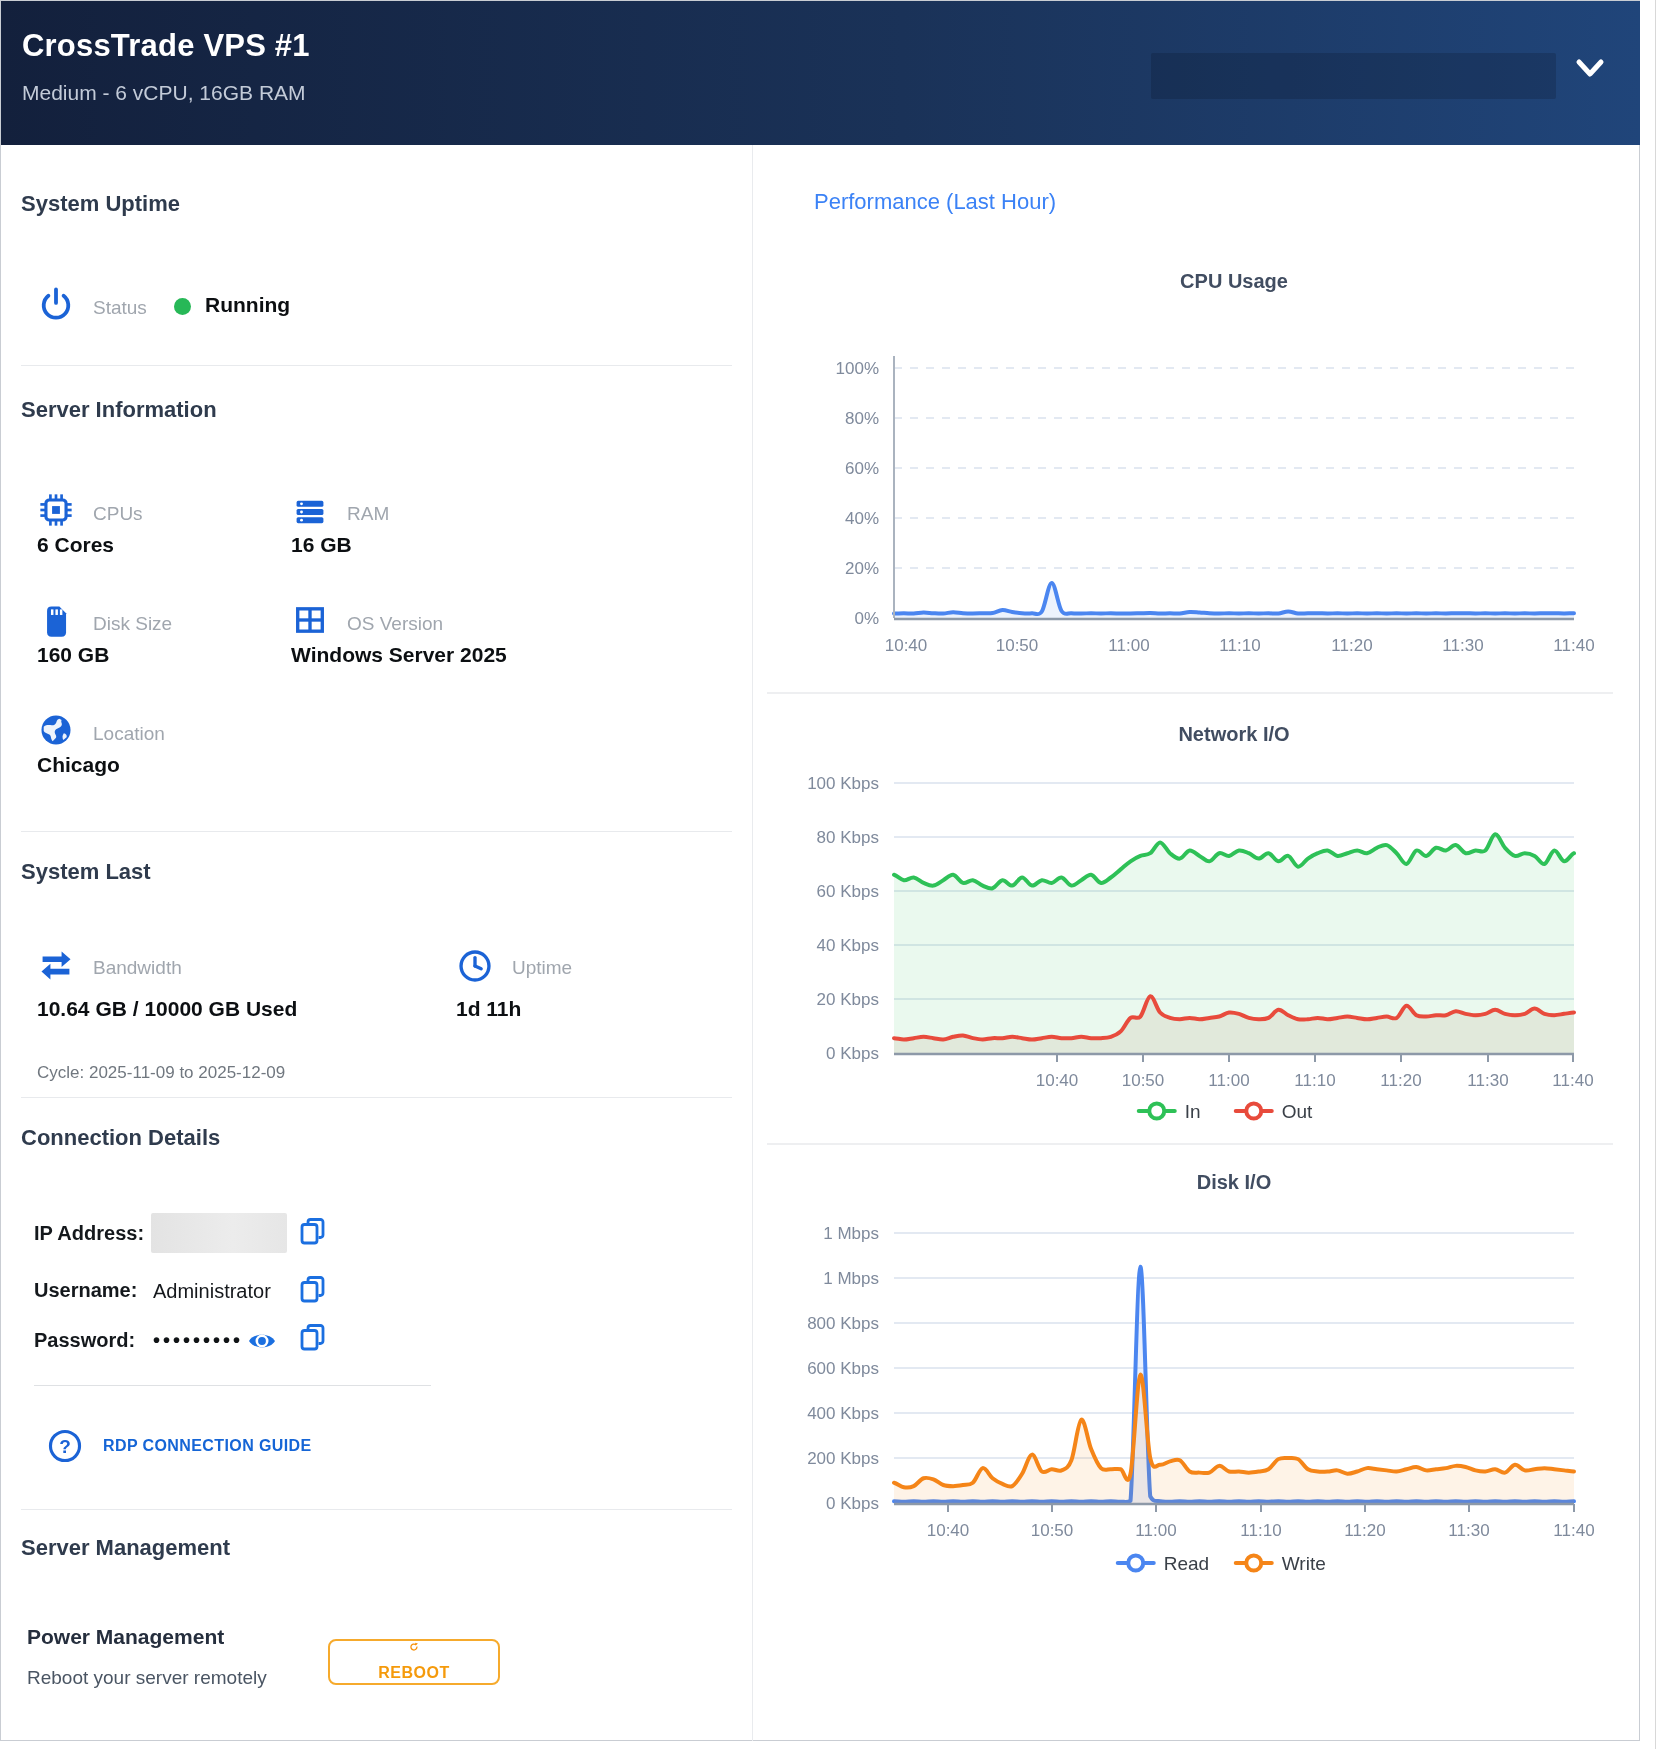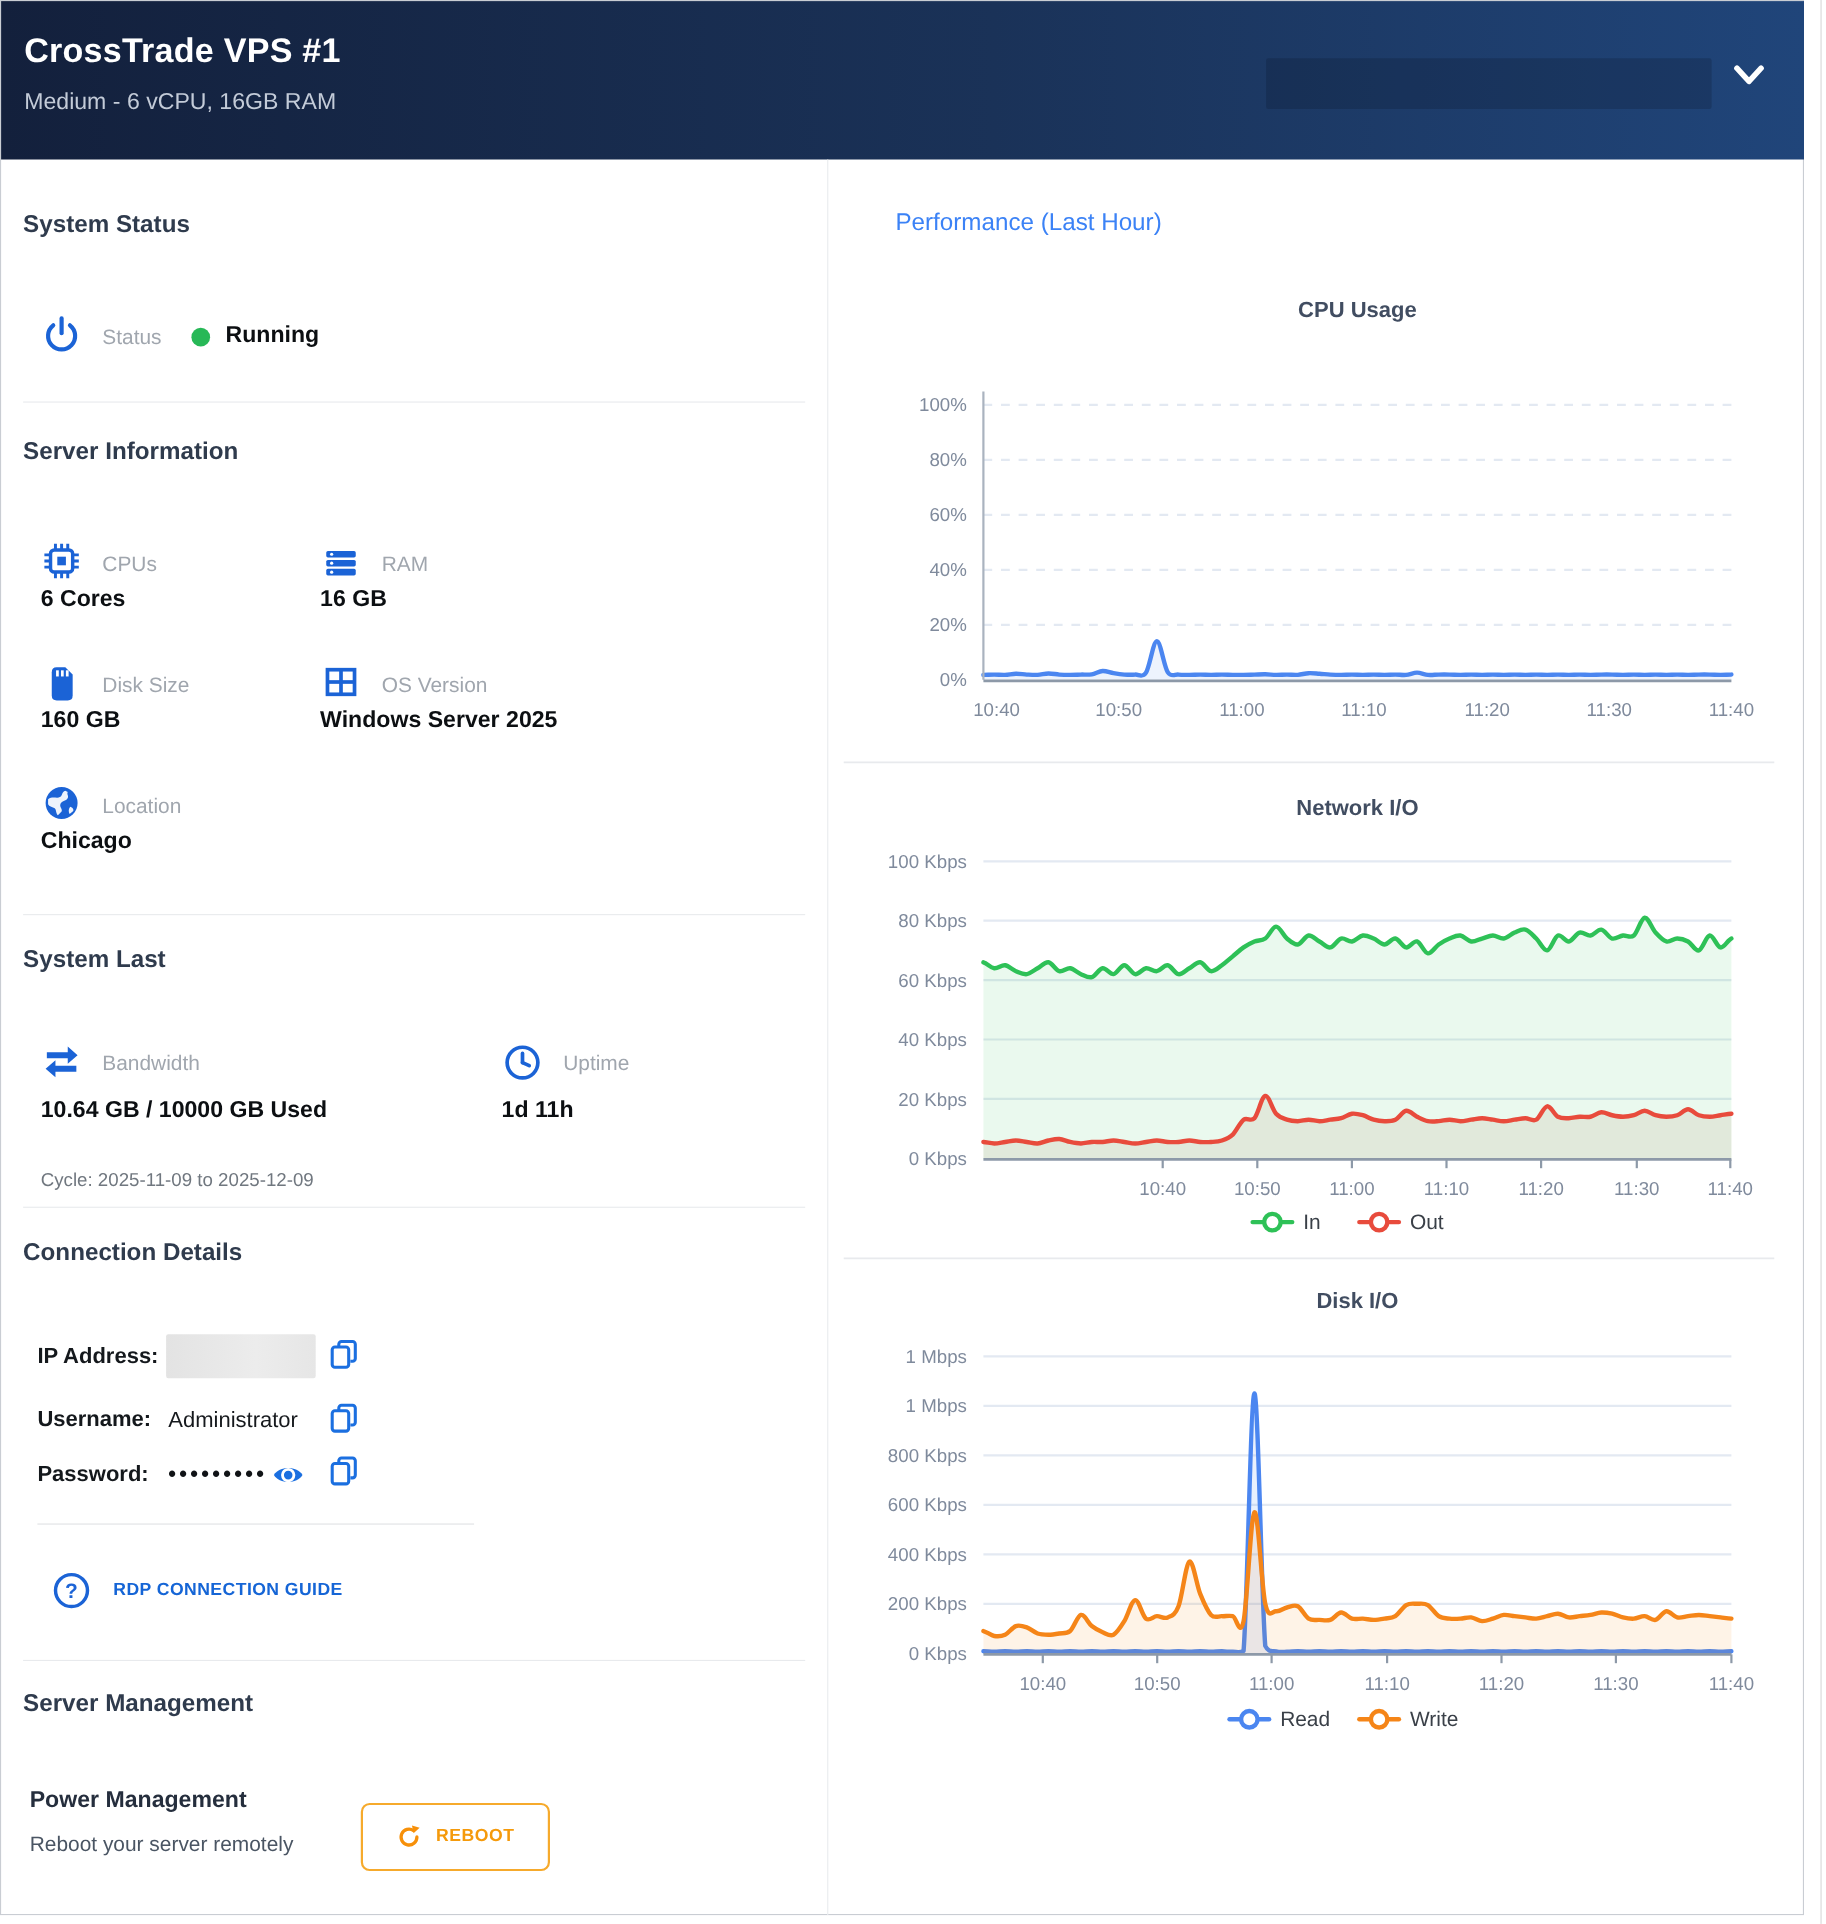--- a/index.html
+++ b/index.html
@@ -20,42 +20,42 @@
   .cycle{position:absolute;left:36px;top:1038px;font-size:17px;color:#70777f;margin-top:24px;}
   .conn-lbl{position:absolute;left:33px;font-size:20px;font-weight:bold;color:#14181c;}
   .ip-box{position:absolute;left:150px;top:1212px;width:136px;height:40px;background:linear-gradient(90deg,#e3e3e3,#ececec 60%,#e6e6e6);border-radius:2px;}
   .mono{font-family:Liberation Sans, sans-serif;}
   .user-val{position:absolute;left:152px;top:1279px;font-size:20px;color:#16191d;}
   .pass-val{position:absolute;left:152px;top:1328px;font-size:20px;font-weight:bold;letter-spacing:3px;color:#101316;}
   .icon-btn{position:absolute;width:32px;height:34px;cursor:pointer;background:none;border:none;padding:0;}
   .rdp{position:absolute;left:102px;top:1436px;font-size:16px;font-weight:bold;color:#1565d6;letter-spacing:.4px;text-decoration:none;cursor:pointer;}
   .pm-title{position:absolute;left:26px;top:1624px;font-size:21px;font-weight:bold;color:#252e3d;}
   .pm-sub{position:absolute;left:26px;top:1666px;font-size:19px;color:#4a5563;}
-  .reboot{position:absolute;left:327px;top:1638px;width:172px;height:62px;background:#fff;border:2px solid #f6aa2c;border-radius:8px;display:flex;align-items:center;justify-content:center;gap:12px;cursor:pointer;}
+  .reboot{position:absolute;left:327px;top:1638px;width:172px;height:46px;background:#fff;border:2px solid #f6aa2c;border-radius:8px;display:flex;align-items:center;justify-content:center;gap:12px;cursor:pointer;flex-direction:column;}
   .reboot span{font-size:16px;font-weight:bold;color:#f59a0b;letter-spacing:.5px;}
   .perf-h{position:absolute;left:813px;top:188px;font-size:22px;font-weight:normal;color:#3b82f6;}
   .scroll-line{position:absolute;left:1655px;top:0;width:1px;height:1749px;background:#d8d8d8;}
 </style>
 </head>
 <body>
 
 <div class="card">
 
   <div class="hdr">
     <div class="hdr-shade"></div>
     <div class="hdr-title">CrossTrade VPS #1</div>
     <div class="hdr-sub">Medium - 6 vCPU, 16GB RAM</div>
     <svg class="chev" viewBox="0 0 32 22">
       <polyline points="5,4 16,16 27,4" fill="none" stroke="#ffffff" stroke-width="5" stroke-linecap="round" stroke-linejoin="round"></polyline>
     </svg>
   </div>
 
   <div class="colsep"></div>
 
-  <div class="h2" style="top:190px">System Status</div>
+  <div class="h2" style="top:190px">System Uptime</div>
 
   <svg class="icon" style="left:36px;top:284px" width="38" height="38" viewBox="0 0 34 34">
     <path d="M10.2 9.6 A11 11 0 1 0 23.8 9.6" fill="none" stroke="#1b63d6" stroke-width="3.4" stroke-linecap="round"></path>
     <line x1="17" y1="4" x2="17" y2="16" stroke="#1b63d6" stroke-width="3.4" stroke-linecap="round"></line>
   </svg>
   <div class="lbl" style="left:92px;top:296px">Status</div>
   <div class="dot"></div>
   <div class="val" style="left:204px;top:292px">Running</div>
 
   <div class="divider" style="left:20px;top:364px;width:711px"></div>

